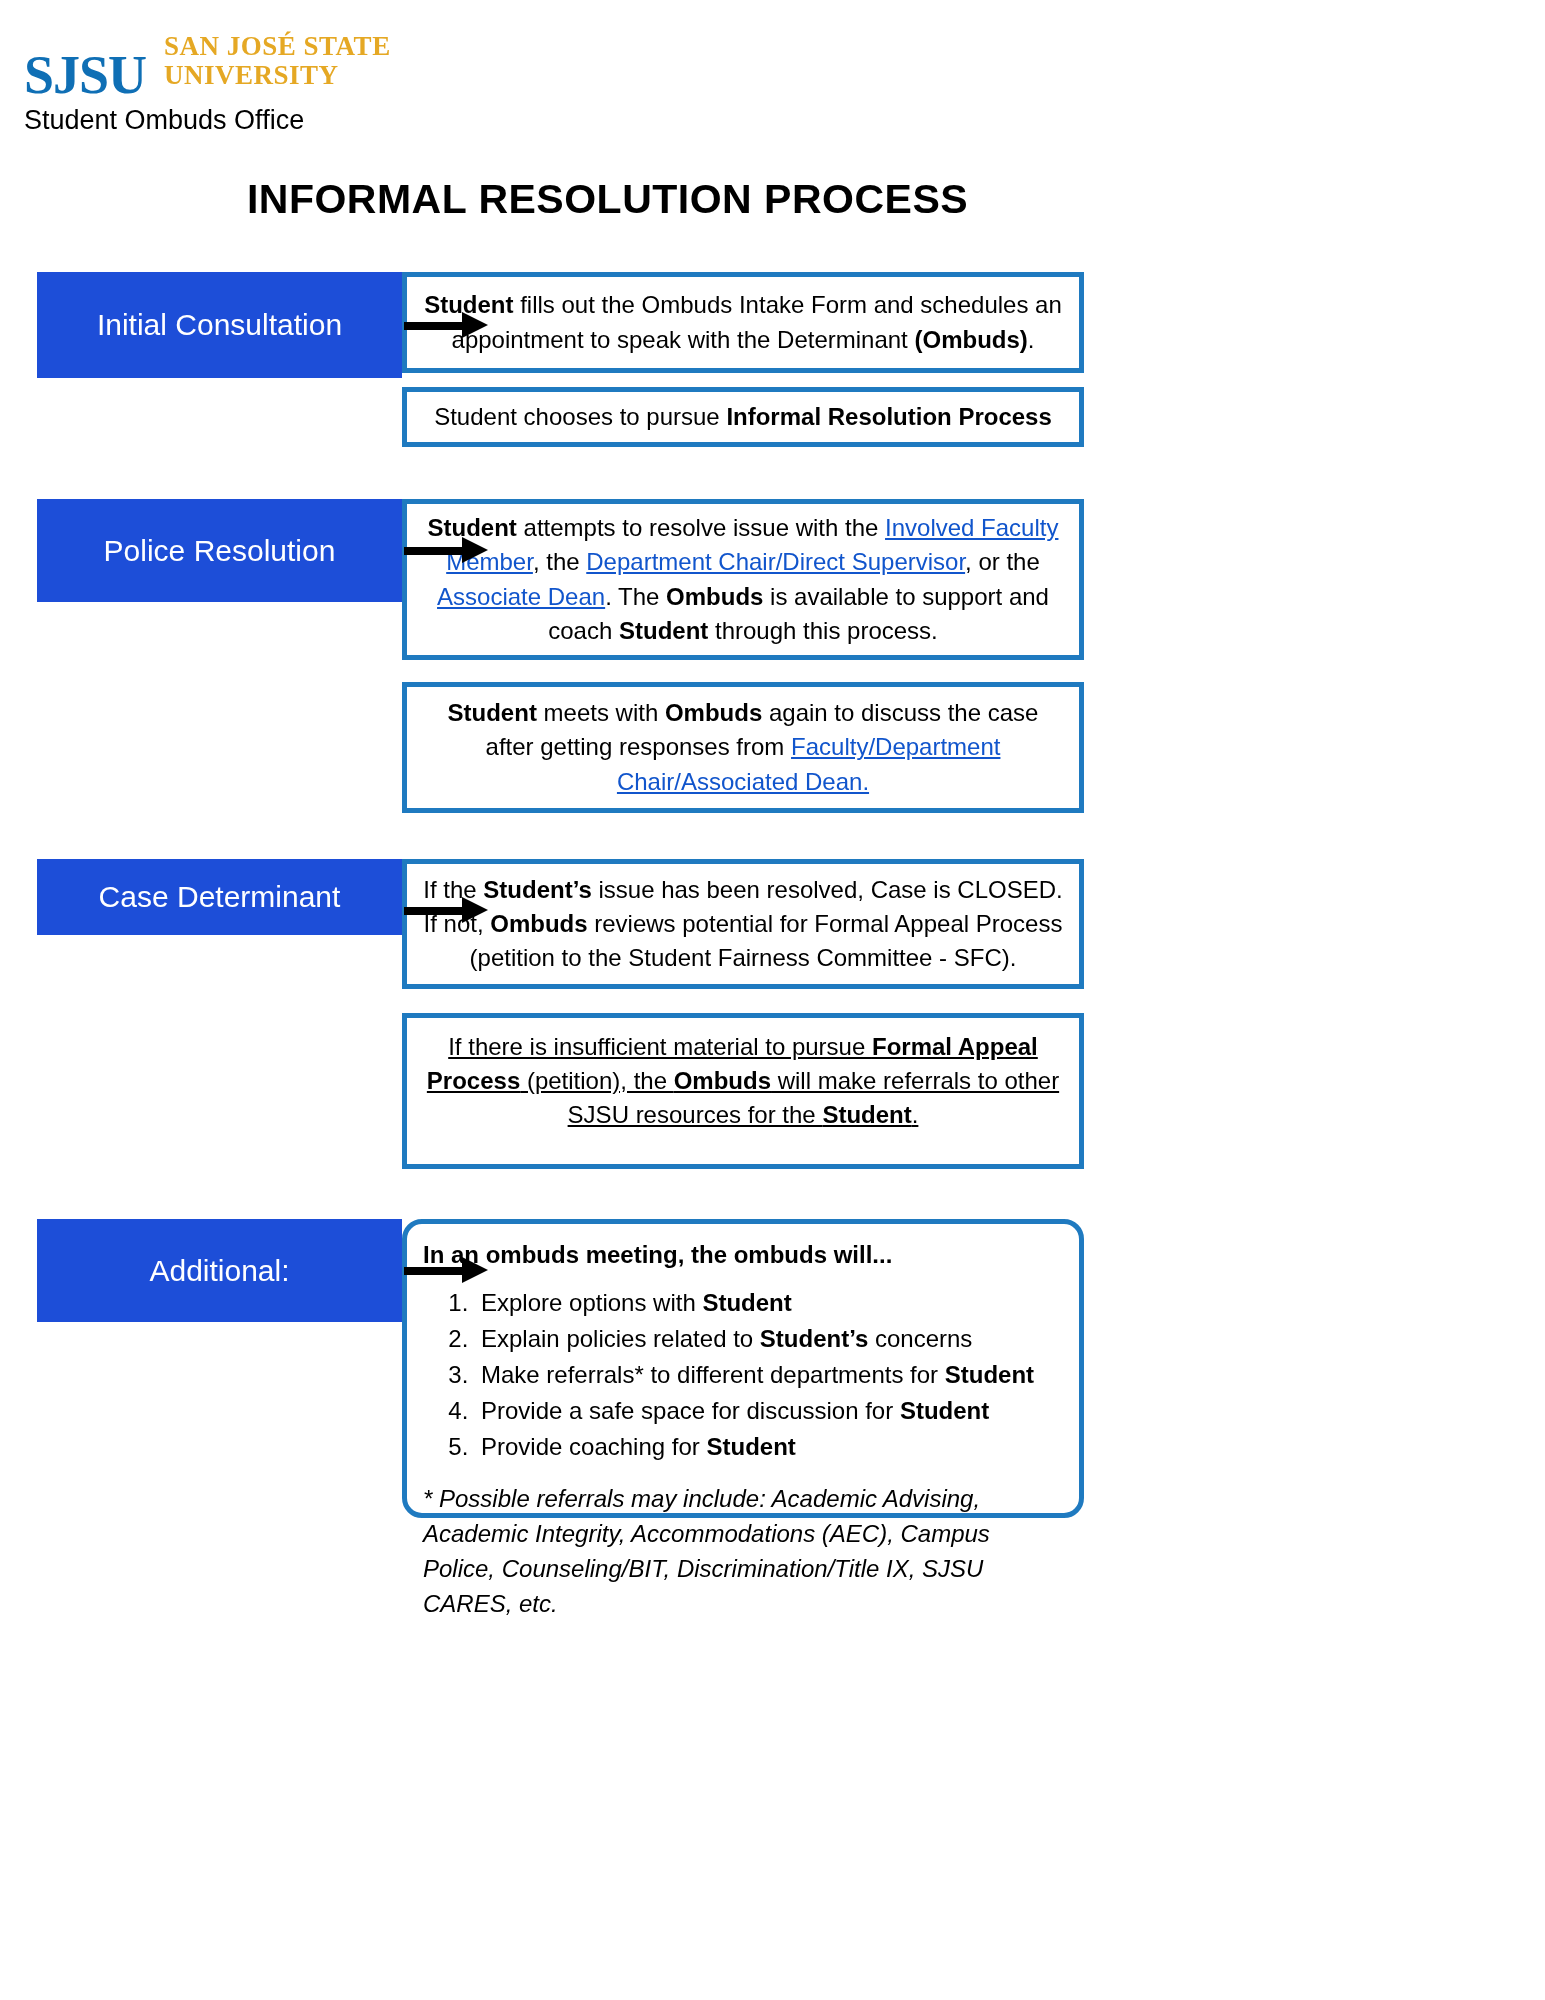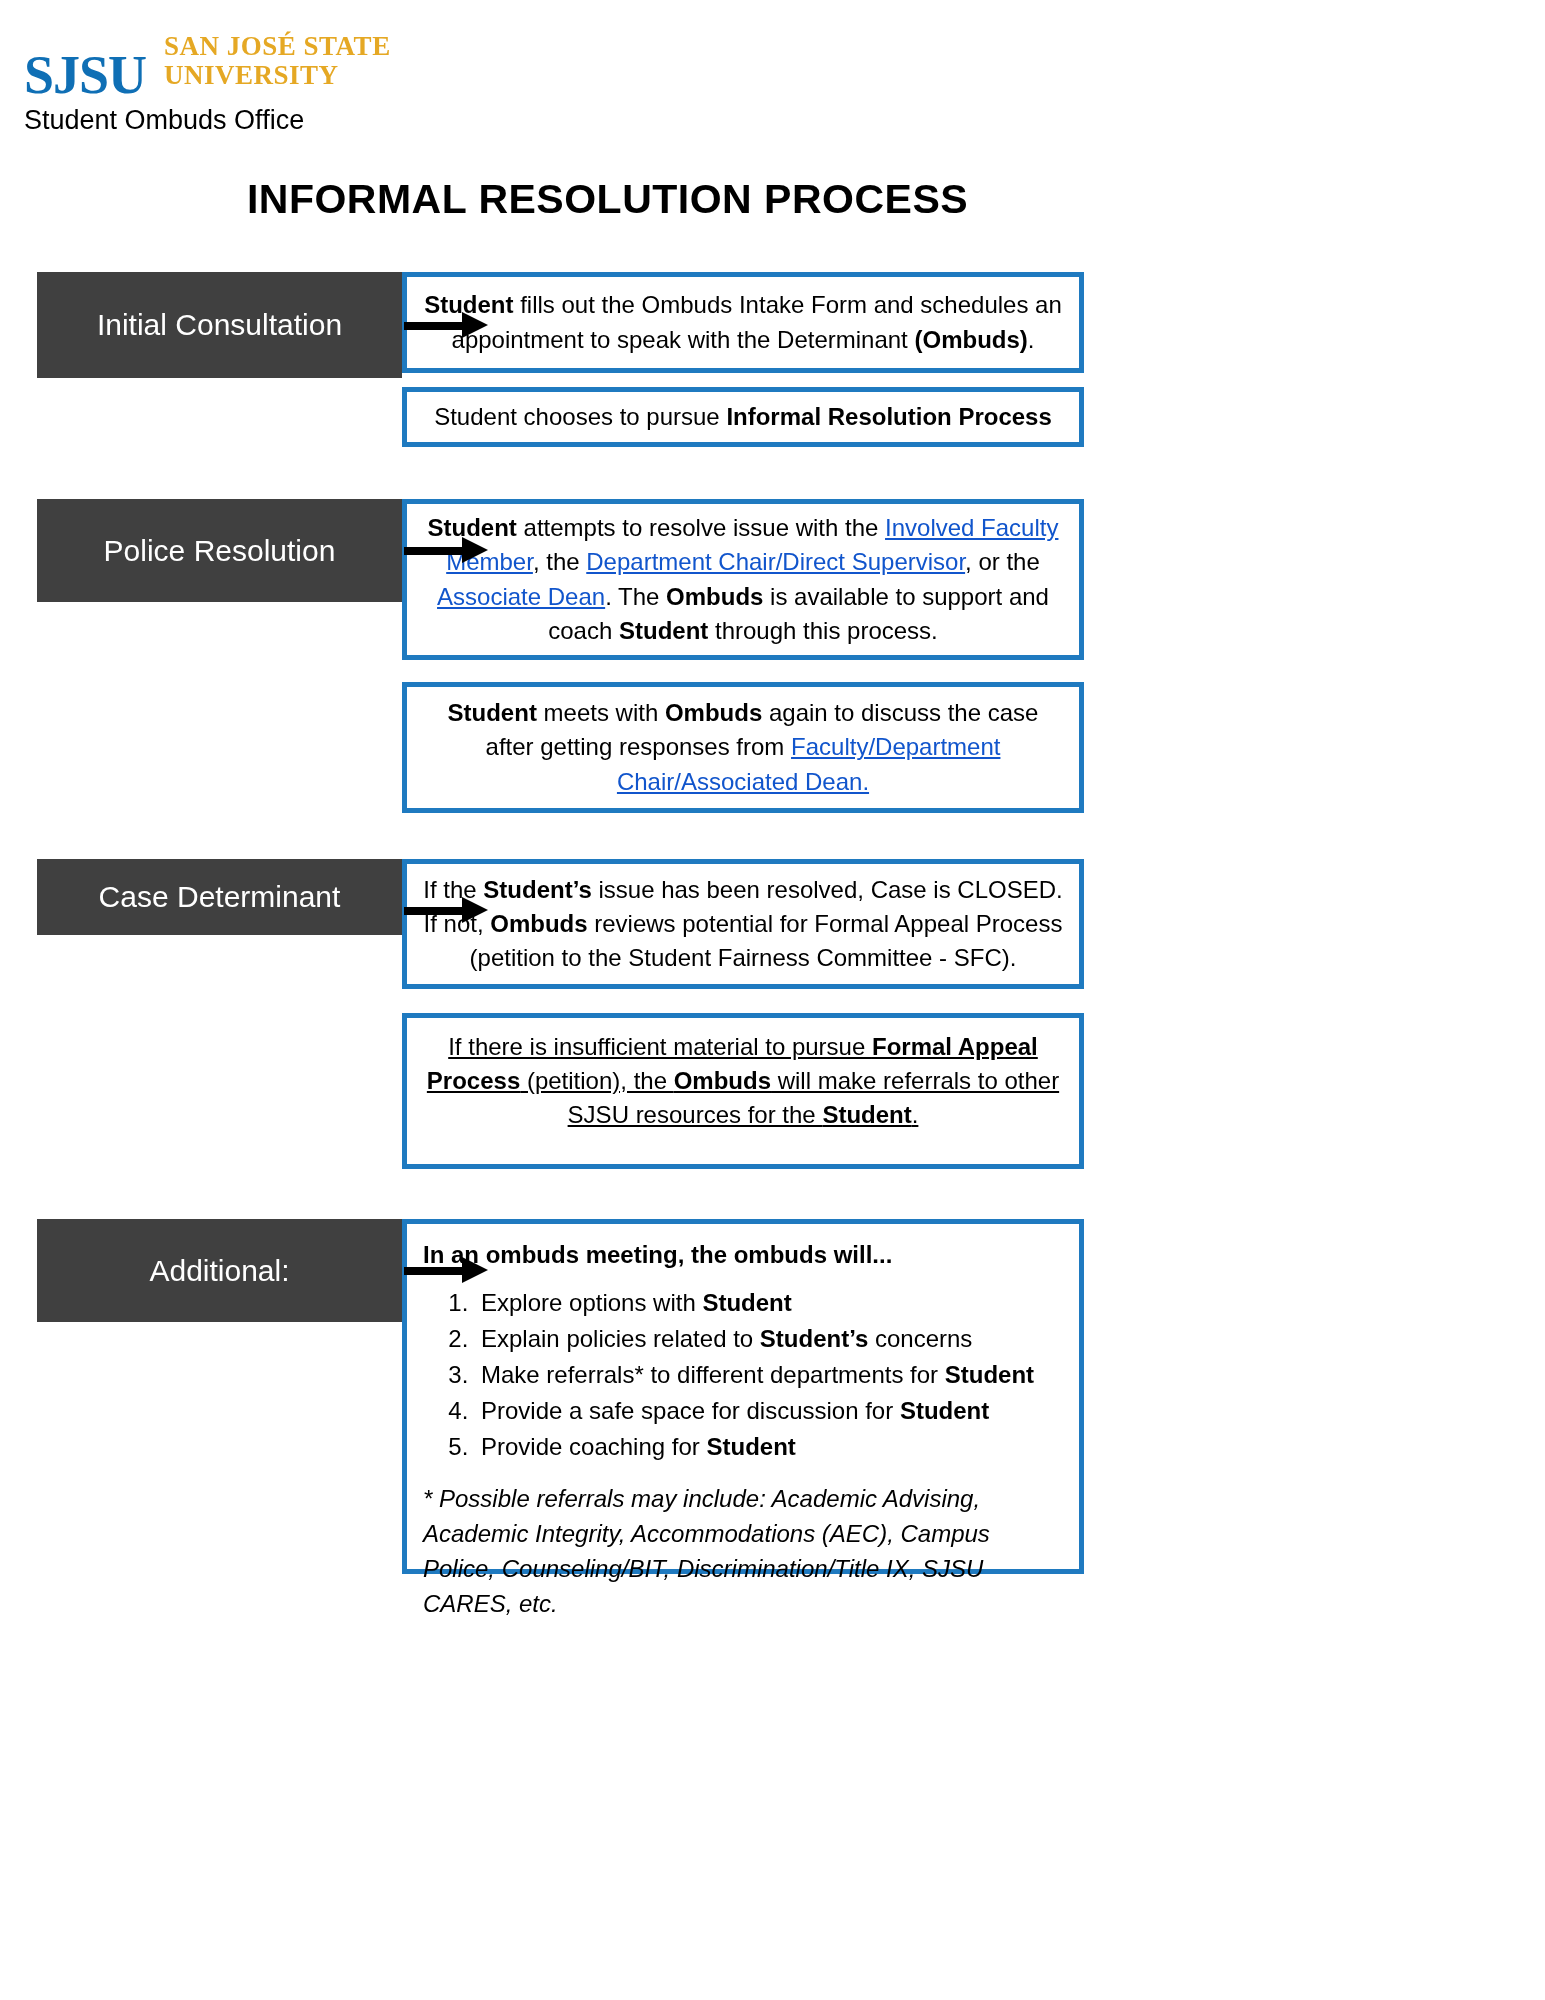--- a/index.html
+++ b/index.html
@@ -83,21 +83,21 @@
     align-items: flex-start;
   }
 
   .label-col {
     width: 402px;
     flex: 0 0 402px;
     position: relative;
   }
 
   .stage-label {
-    background: #404040;
+    background: #1d4ed8;
     color: #ffffff;
     font-size: 30px;
     text-align: center;
     display: flex;
     align-items: center;
     justify-content: center;
     margin-left: 37px;
     width: 365px;
     box-sizing: border-box;
   }
@@ -261,21 +261,21 @@
   <div class="section">
     <div class="section-inner">
       <div class="label-col">
         <div class="stage-label" style="height:103px;">Additional:</div>
         <div class="arrow" style="top:36px;">
           <div class="shaft"></div>
             <div class="head"></div>
         </div>
       </div>
       <div class="boxes-col">
-        <div class="textbox left-align" style="height:355px;">
+        <div class="textbox left-align" style="height:299px;border-radius:20px;">
           <div class="add-heading">In an ombuds meeting, the ombuds will...</div>
           <ol class="add-list" id="add-list">
               <li><span>Explore options with </span><b>Student</b></li>
               <li><span>Explain policies related to </span><b>Student’s</b><span> concerns</span></li>
               <li><span>Make referrals* to different departments for </span><b>Student</b></li>
               <li><span>Provide a safe space for discussion for </span><b>Student</b></li>
               <li><span>Provide coaching for </span><b>Student</b></li>
             </ol>
           <p class="footnote">* Possible referrals may include: Academic Advising, Academic Integrity, Accommodations (AEC), Campus Police, Counseling/BIT, Discrimination/Title IX, SJSU CARES, etc.</p>
         </div>

